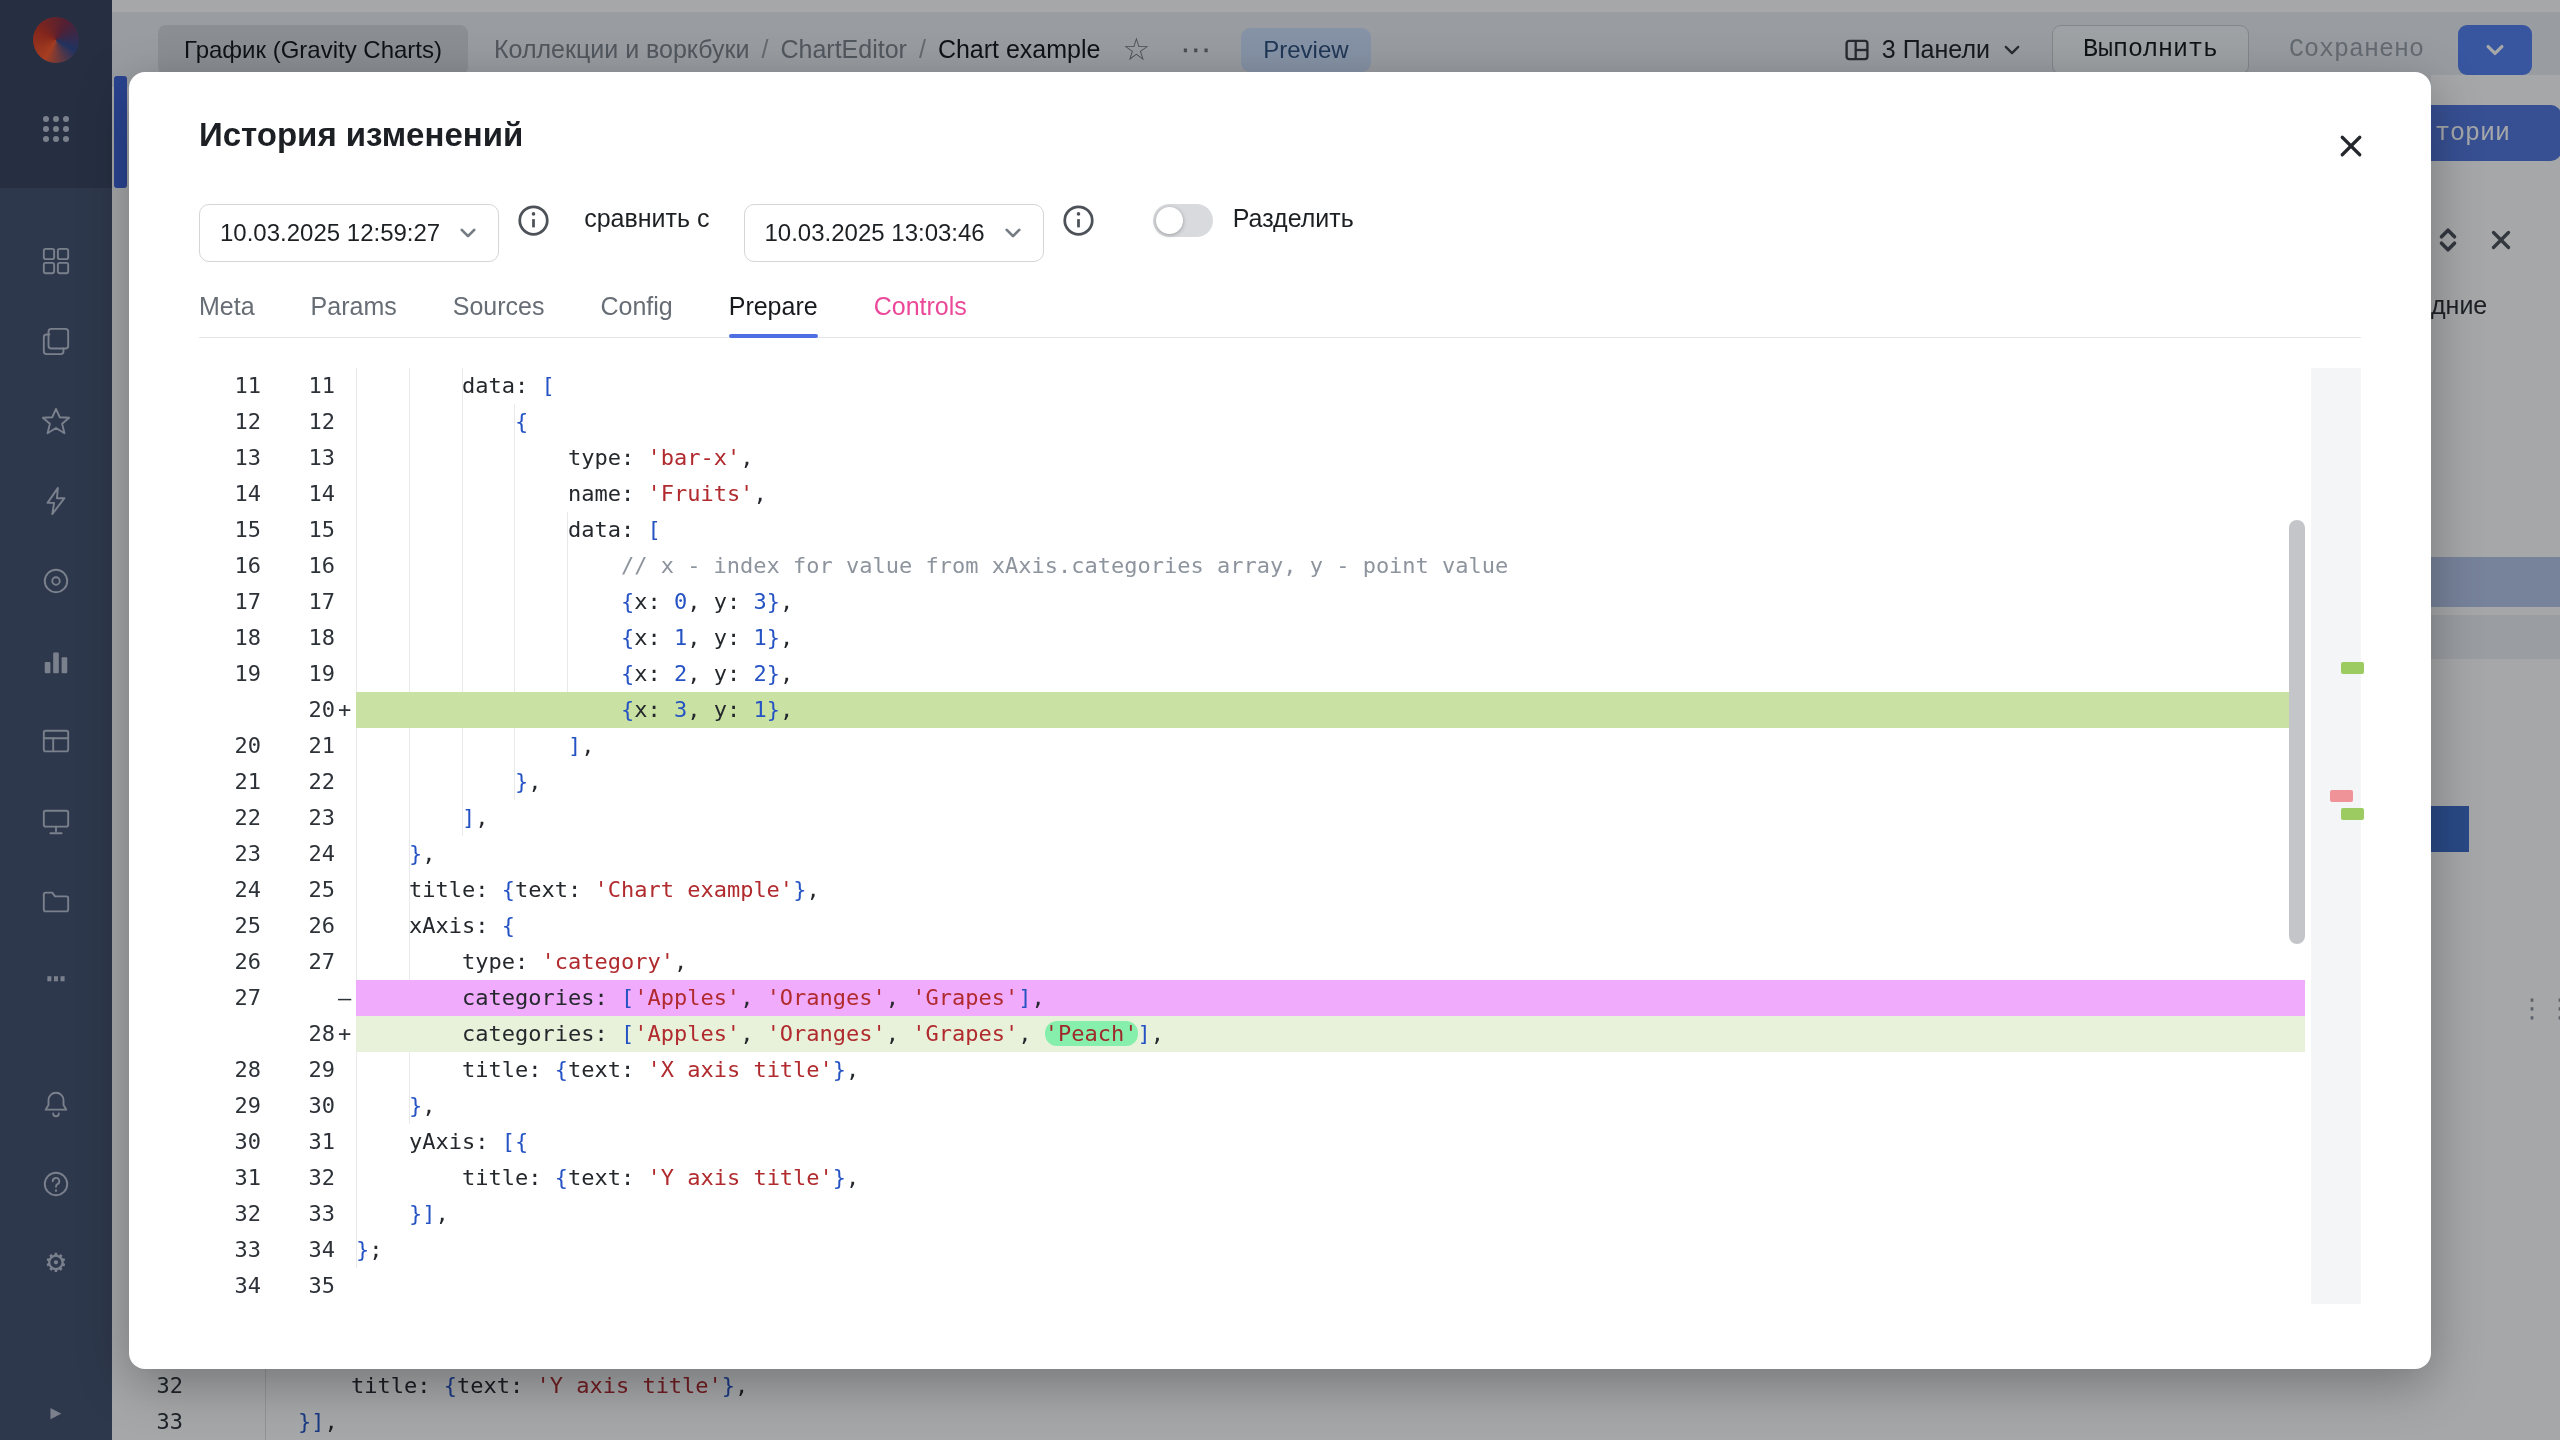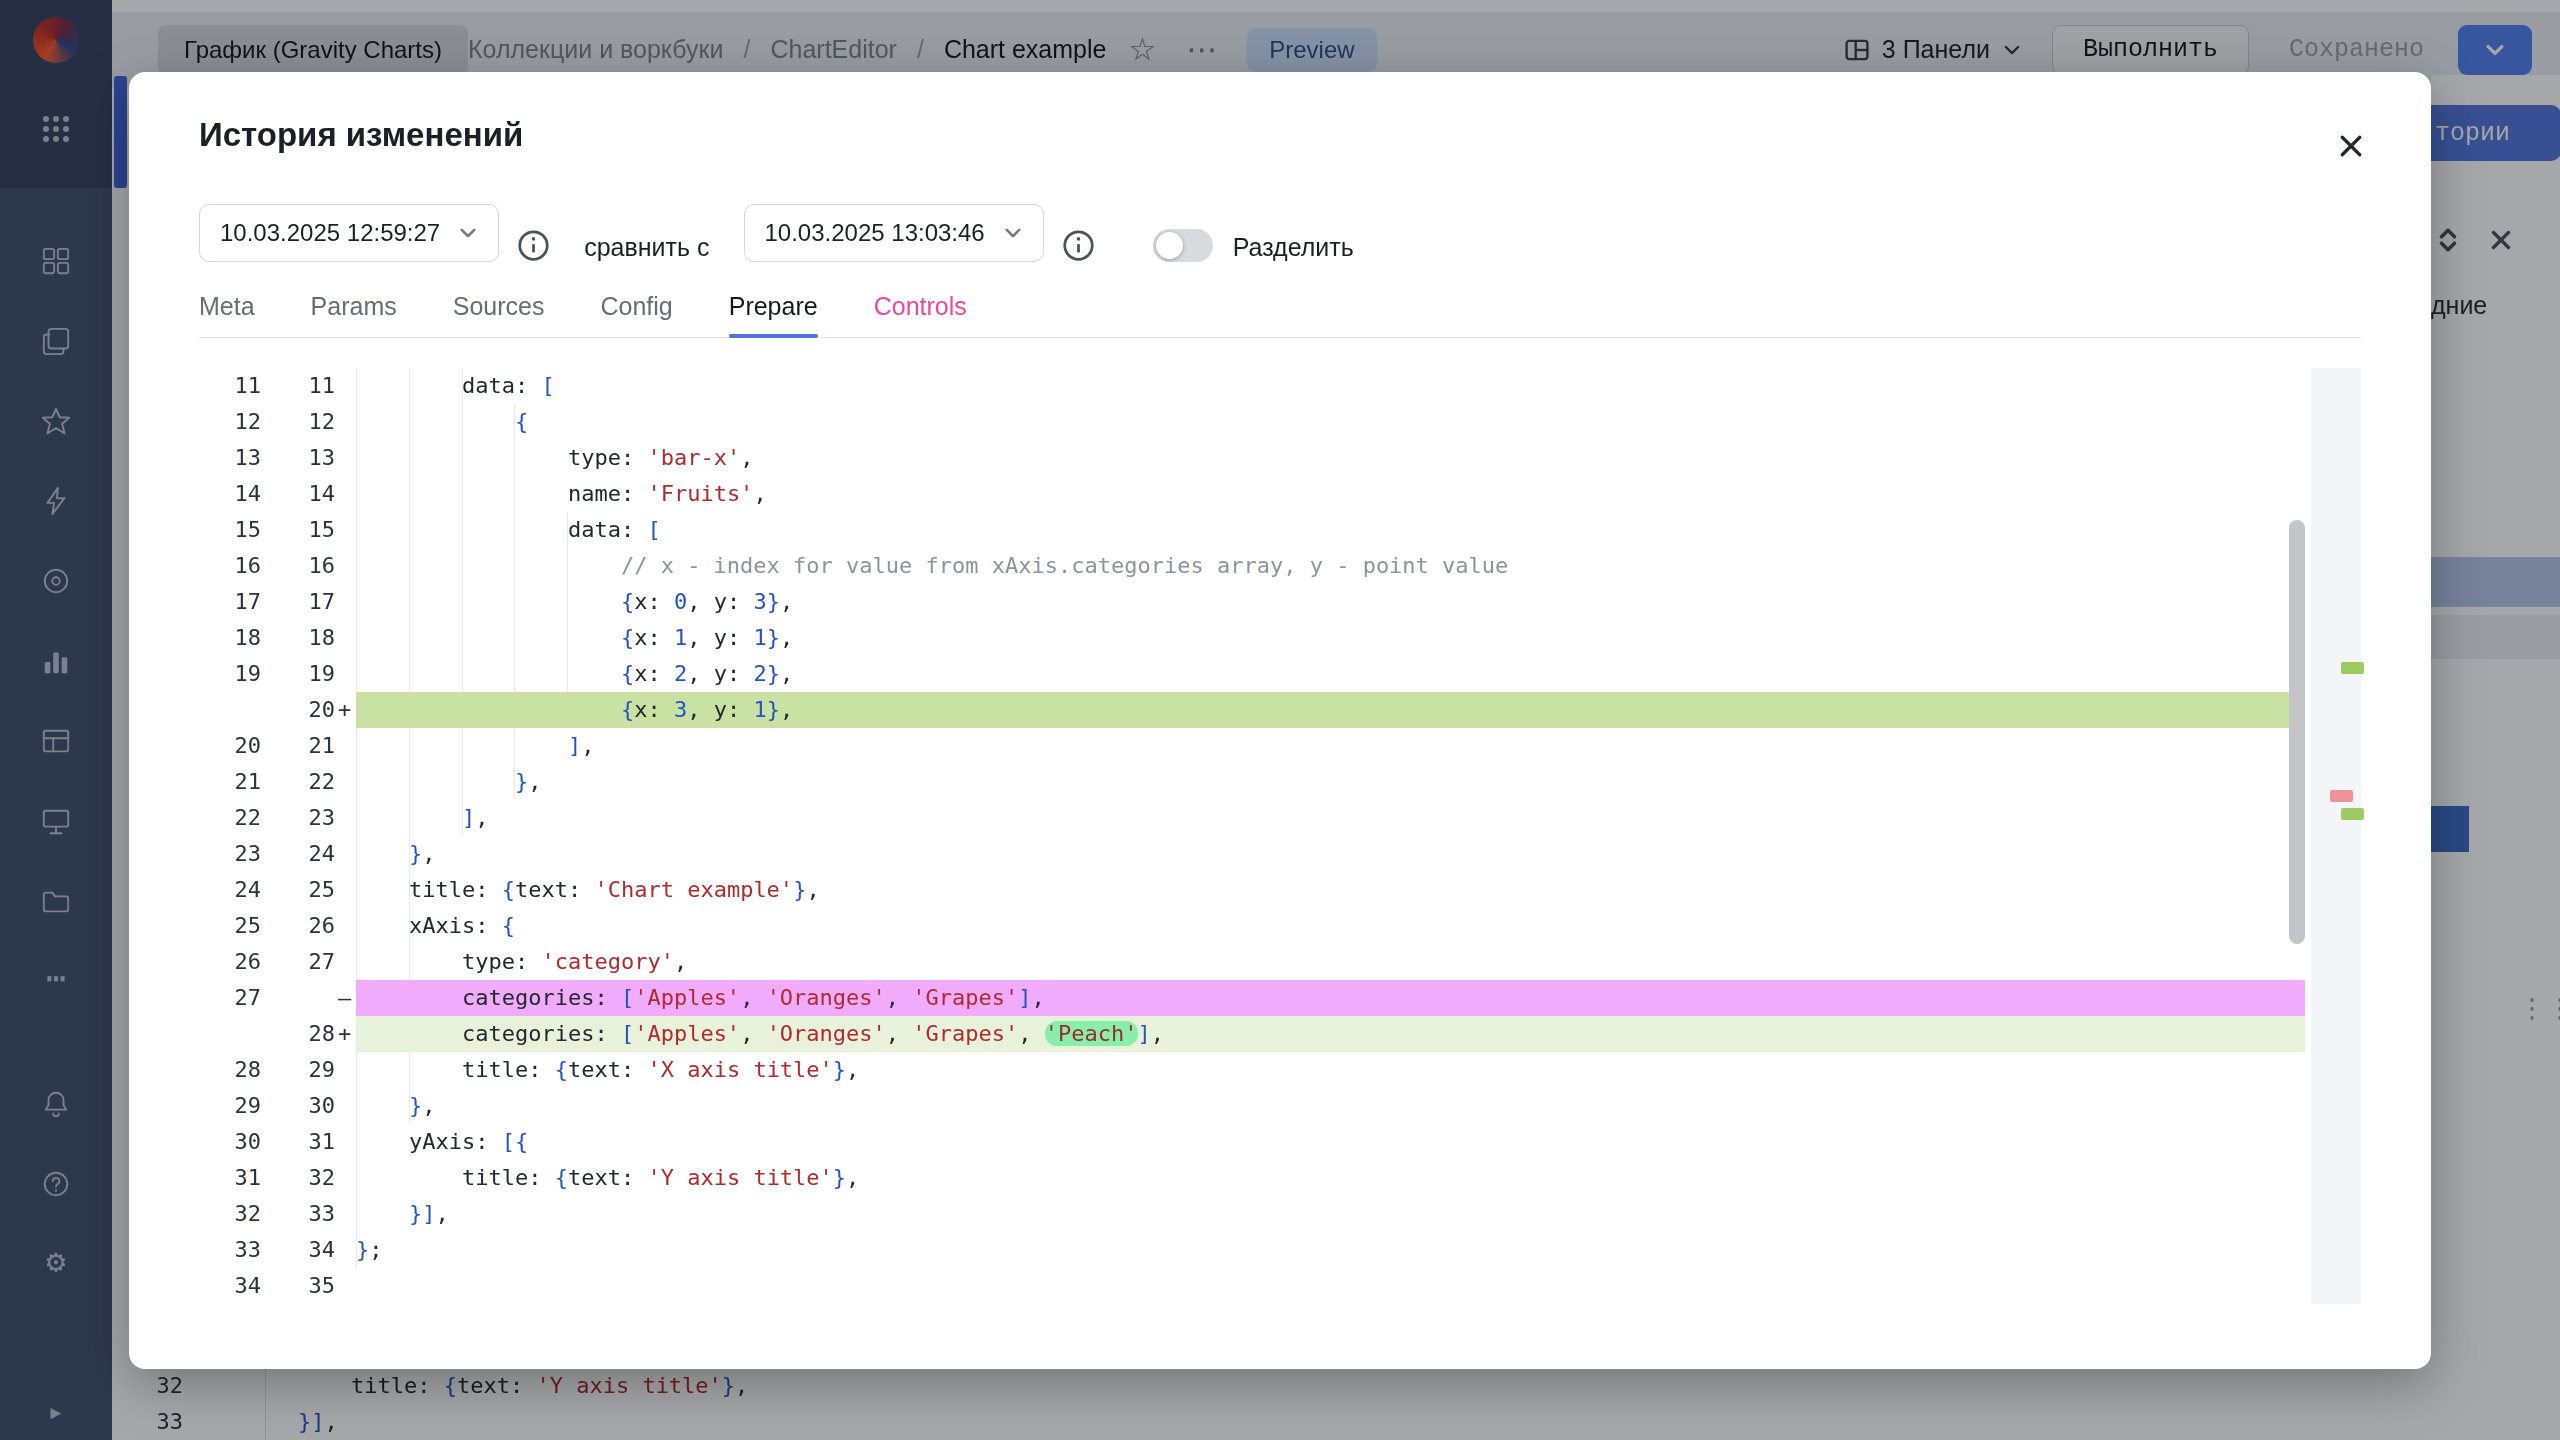--- a/index.html
+++ b/index.html
@@ -18,21 +18,21 @@
   .side-btn{width:112px;height:80px;display:flex;align-items:center;justify-content:center;color:#bcc3d2}
   .side-btn svg{stroke:#bcc3d2;fill:none;stroke-width:2;stroke-linecap:round;stroke-linejoin:round}
   .side-glyph{font-size:32px;color:#bcc3d2;line-height:1}
   .sidebar-nav{margin-top:33px}
   .sidebar-low{position:absolute;left:0;top:1064px;width:112px}
   .collapse-btn{position:absolute;left:0;bottom:6px;width:112px;height:44px;color:#bcc3d2;font-size:28px}
 
   .topbar{position:absolute;left:112px;top:12px;right:0;height:75px;background:#edeff2;display:flex;align-items:center}
   .tb-tab{margin-left:46px;height:50px;padding:0 26px;background:#d7dade;border-radius:8px;
           display:flex;align-items:center;font-size:24px;color:#16181a;white-space:nowrap}
-  .breadcrumb{display:flex;align-items:center;gap:20px;font-size:25px;white-space:nowrap}
+  .breadcrumb{margin-left:26px;display:flex;align-items:center;gap:12px;font-size:25px;white-space:nowrap}
   .crumb{color:#7e848b}
   .crumb.current{color:#16181a}
   .bc-sep{color:#9aa0a7}
   .tb-icon{color:#70767e;font-size:31px;line-height:1}
   .tb-icon.star{margin-left:22px}
   .tb-icon.dots{margin-left:30px}
   .preview-badge{margin-left:30px;height:44px;padding:0 22px;border-radius:9px;background:#cfe0fa;
                  color:#2f517f;font-size:24px;display:flex;align-items:center}
   .tb-right{margin-left:auto;display:flex;align-items:center;padding-right:28px}
   .panels-ctl{display:flex;align-items:center;gap:12px;font-size:25px;color:#212428}
@@ -68,21 +68,21 @@
   
   .overlay{position:absolute;inset:0;background:rgba(5,10,18,0.36);z-index:5}
 
   
   .modal{position:absolute;left:129px;top:72px;width:2302px;height:1297px;background:#fff;border-radius:16px;
          box-shadow:0 14px 52px rgba(0,0,0,.30);z-index:10;padding:0 70px}
   .modal-title{margin-top:44px;font-size:33px;font-weight:600;color:#1c1f23}
   .modal-close{position:absolute;top:54px;right:60px;width:40px;height:40px;display:flex;align-items:center;justify-content:center}
   .modal-close svg{stroke:#23272c;stroke-width:2.6;stroke-linecap:round}
 
-  .compare-row{margin-top:50px;display:flex;align-items:flex-end;height:58px}
+  .compare-row{margin-top:50px;display:flex;align-items:flex-start;height:58px}
   .select{display:flex;align-items:center;gap:18px;border:1px solid #d3d5d9;border-radius:10px;height:58px;
           padding:0 20px;font-size:24px;color:#1d2023;white-space:nowrap}
   .info-btn{margin-left:18px;display:flex;align-items:center}
   .info-btn svg{stroke:#4c5258;fill:none;stroke-width:2}
   .cmp-label{margin:0 34px;font-size:25px;color:#1d2023}
   .sel2{margin-left:0}
   .toggle{margin-left:58px;width:60px;height:33px;border-radius:17px;background:#d8dade;position:relative;flex:0 0 auto}
   .toggle .knob{position:absolute;left:3px;top:3px;width:27px;height:27px;border-radius:50%;background:#fff;
                 box-shadow:0 1px 4px rgba(0,0,0,.3)}
   .toggle-label{margin-left:20px;font-size:25px;color:#1d2023}

